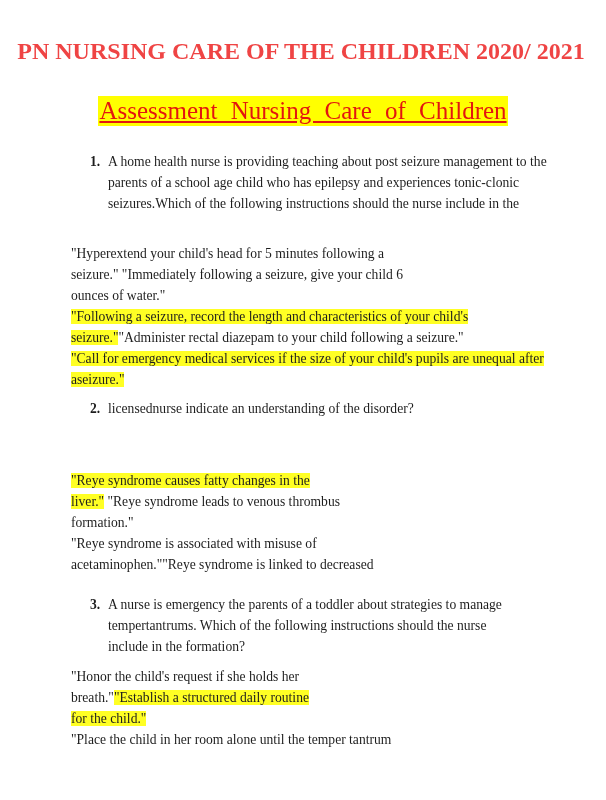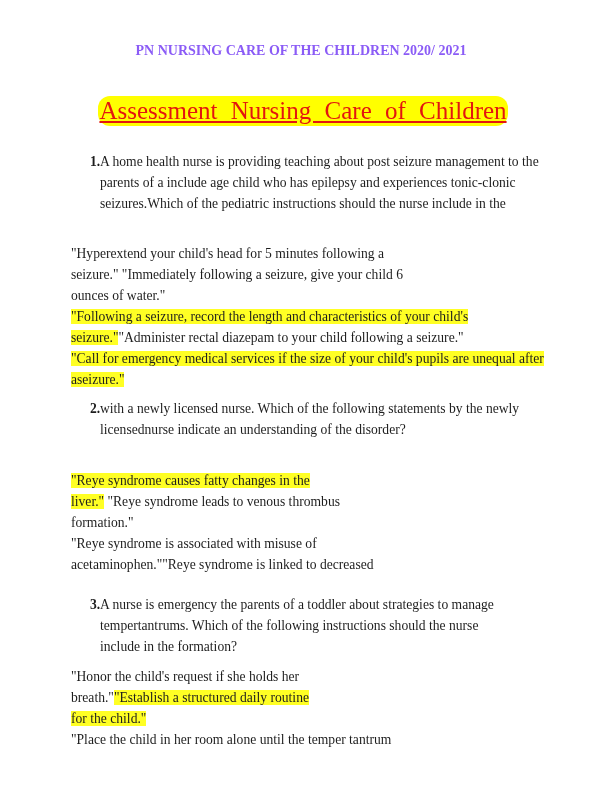--- a/index.html
+++ b/index.html
@@ -20,61 +20,60 @@
       width: 606px; height: 800px;
       background: #fff;
     }
     .doc-title {
       position: absolute;
       left: 0; width: 602px;
       top: 40px;
       text-align: center;
       font-family: "Liberation Serif", serif;
       font-weight: bold;
-      font-size: 14px;
+      font-size: 24px;
       line-height: 22px;
-      color: #8b5cf6;
+      color: #ef4444;
     }
     .section-heading-wrap {
       position: absolute;
       left: 0; width: 606px;
       top: 96px;
       text-align: center;
     }
     .section-heading {
       display: inline-block;
       background: #ffff00;
       color: #e3160f;
       text-decoration: underline;
       text-decoration-color: #e3160f;
       font-family: "Liberation Serif", serif;
       font-size: 25px;
       line-height: 30px;
       padding: 0 1px;
       word-spacing: 7px;
-      border-radius: 12px;
     }
     .question {
       position: absolute;
       left: 90px;
       width: 450px;
       font-family: "Liberation Serif", serif;
       font-size: 13.6px;
       line-height: 21px;
       color: #1d1d1d;
     }
     .question .qnum {
       position: absolute;
       left: 0;
       top: 0;
       font-weight: bold;
     }
     .question .qtext {
       display: block;
-      margin-left: 10px;
+      margin-left: 18px;
     }
     .answers {
       position: absolute;
       left: 71px;
       width: 480px;
       font-family: "Liberation Serif", serif;
       font-size: 13.6px;
       line-height: 21px;
       color: #1d1d1d;
     }
@@ -91,39 +90,38 @@
   </div>
 
   <div class="section-heading-wrap">
     <span class="section-heading">Assessment  Nursing  Care  of  Children</span>
   </div>
 
   <div class="question" style="top:151px;">
     <span class="qnum">1.</span>
     <span class="qtext">
       <span class="line">A home health nurse is providing teaching about post seizure management to the</span>
-      <span class="line">parents of a include age child who has epilepsy and experiences tonic-clonic</span>
-      <span class="line">seizures.Which of the pediatric instructions should the nurse include in the</span>
+      <span class="line">parents of a school age child who has epilepsy and experiences tonic-clonic</span>
+      <span class="line">seizures.Which of the following instructions should the nurse include in the</span>
     </span>
   </div>
 
   <div class="answers" style="top:243px;">
     <span class="line"><span>"Hyperextend your child's head for 5 minutes following a</span></span>
     <span class="line"><span>seizure." "Immediately following a seizure, give your child 6</span></span>
     <span class="line"><span>ounces of water."</span></span>
     <span class="line"><span class="hl">"Following a seizure, record the length and characteristics of your child's</span></span>
     <span class="line"><span class="hl">seizure."</span><span>"Administer rectal diazepam to your child following a seizure."</span></span>
     <span class="line"><span class="hl">"Call for emergency medical services if the size of your child's pupils are unequal after</span></span>
     <span class="line"><span class="hl">aseizure."</span></span>
   </div>
 
   <div class="question" style="top:398px;">
     <span class="qnum">2.</span>
     <span class="qtext">
-      <span class="line">with a newly licensed nurse. Which of the following statements by the newly</span>
       <span class="line">licensednurse indicate an understanding of the disorder?</span>
     </span>
   </div>
 
   <div class="answers" style="top:470px;">
     <span class="line"><span class="hl">"Reye syndrome causes fatty changes in the</span></span>
     <span class="line"><span class="hl">liver."</span><span> "Reye syndrome leads to venous thrombus</span></span>
     <span class="line"><span>formation."</span></span>
     <span class="line"><span>"Reye syndrome is associated with misuse of</span></span>
     <span class="line"><span>acetaminophen.""Reye syndrome is linked to decreased</span></span>

